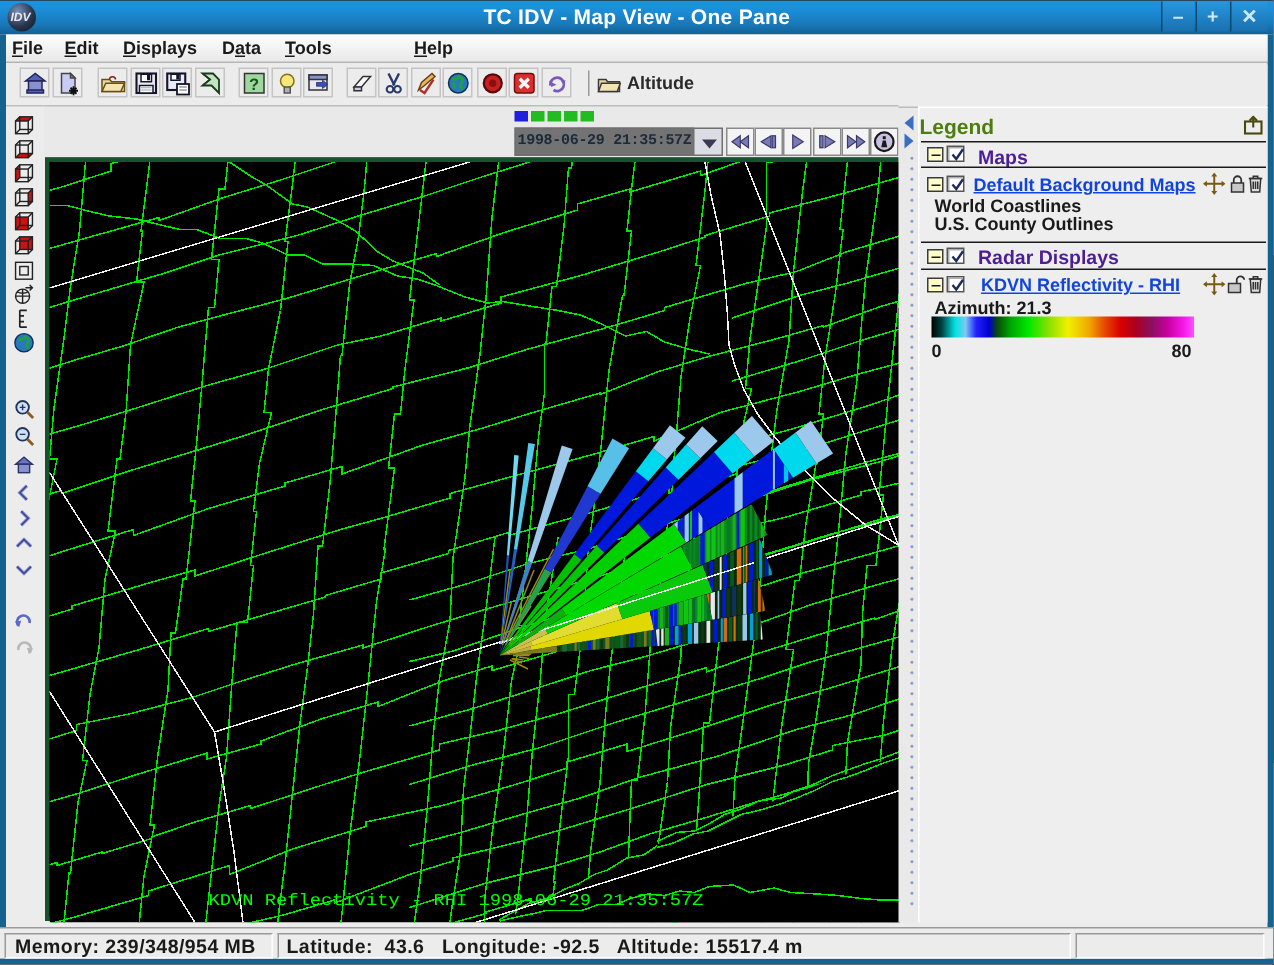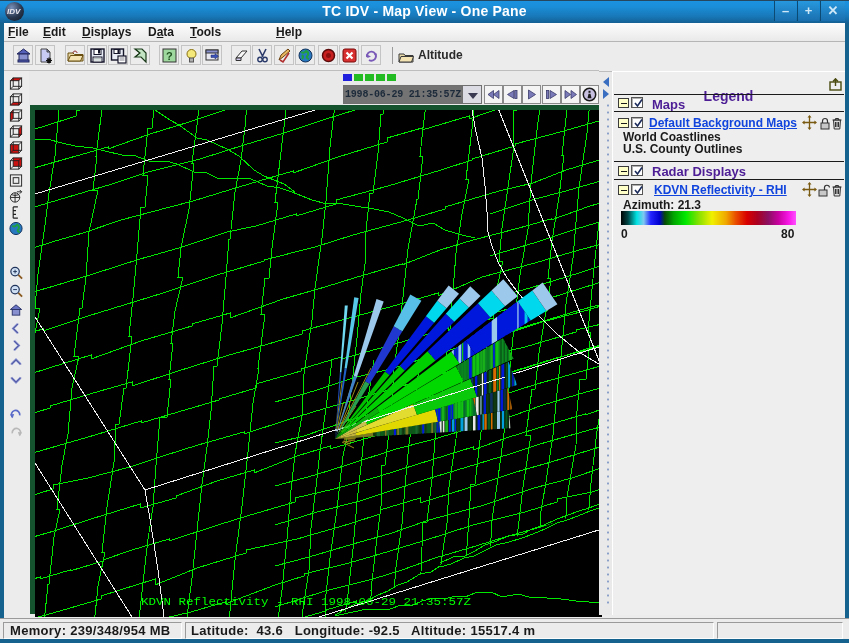--- a/index.html
+++ b/index.html
@@ -54,37 +54,37 @@
   border:1px solid #707070; font-family:"Liberation Mono",monospace; font-size:10px; letter-spacing:-0.2px;
   color:#1c2a3a; line-height:17px; text-align:center;font-weight:bold; }
 #timedrop { left:433px; top:14px; width:20px; height:19px; background:#dcdce4;
   border:1px solid #707070; }
 #timedrop:before { content:""; position:absolute; left:5px; top:7px;
   border:5px solid transparent; border-top:6px solid #3a3a52; }
 .pbtn { position:absolute; top:14px; width:19px; height:19px; background:#f4f4f4;
   border:1px solid #8a8a8a; }
 
 
-#mapbox { left:30px; top:105px; width:569px; height:509px; border:5px solid #14532d;
+#mapbox { left:30px; top:105px; width:569px; height:509px; border:3px solid #14532d;
   background:#000; }
 
 
 #split { left:599px; top:71px; width:13px; height:544px; background:#e9e9e9;
   border-top:1px solid #bdbdbd; }
 #split .dots { position:absolute; left:7px; top:30px; width:3px; height:505px;
   background-image:radial-gradient(circle, #8aa0c8 1px, transparent 1.2px);
   background-size:4px 7px; }
 .sparrow { position:absolute; width:0; height:0; }
 
 
 #legend { left:612px; top:71px; width:233px; height:544px; background:#eeeeee;
   border-left:1px solid #fff; border-top:1px solid #fff; color:#2a2a2a; }
 #legend .hr { position:absolute; left:1px; width:230px; height:1px; background:#1a1a1a; }
-#ltitle { left:0; top:16px; width:231px; text-align:center; font-size:14px;
-  font-weight:bold; color:#4c1d95; }
+#ltitle { left:0; top:4px; width:231px; font-size:14px;
+  font-weight:bold; color:#4d7c0f; }
 .minus { position:absolute; width:11px; height:10px; background:#ffffc8;
   border:1px solid #3a3a3a; }
 .minus:before { content:""; position:absolute; left:2px; top:4px; width:6px;
   height:1px; background:#1a1a1a; }
 .check { position:absolute; width:12px; height:11px; background:#fff;
   border:1px solid #555; box-shadow:inset 1px 1px 0 #b0b0b0; }
 .check svg { position:absolute; left:0px; top:-1px; }
 .lsec { position:absolute; font-size:13px; font-weight:bold; color:#4c1d95; }
 .llink { position:absolute; font-size:12px; font-weight:bold; color:#1044dd;
   text-decoration:underline; }

